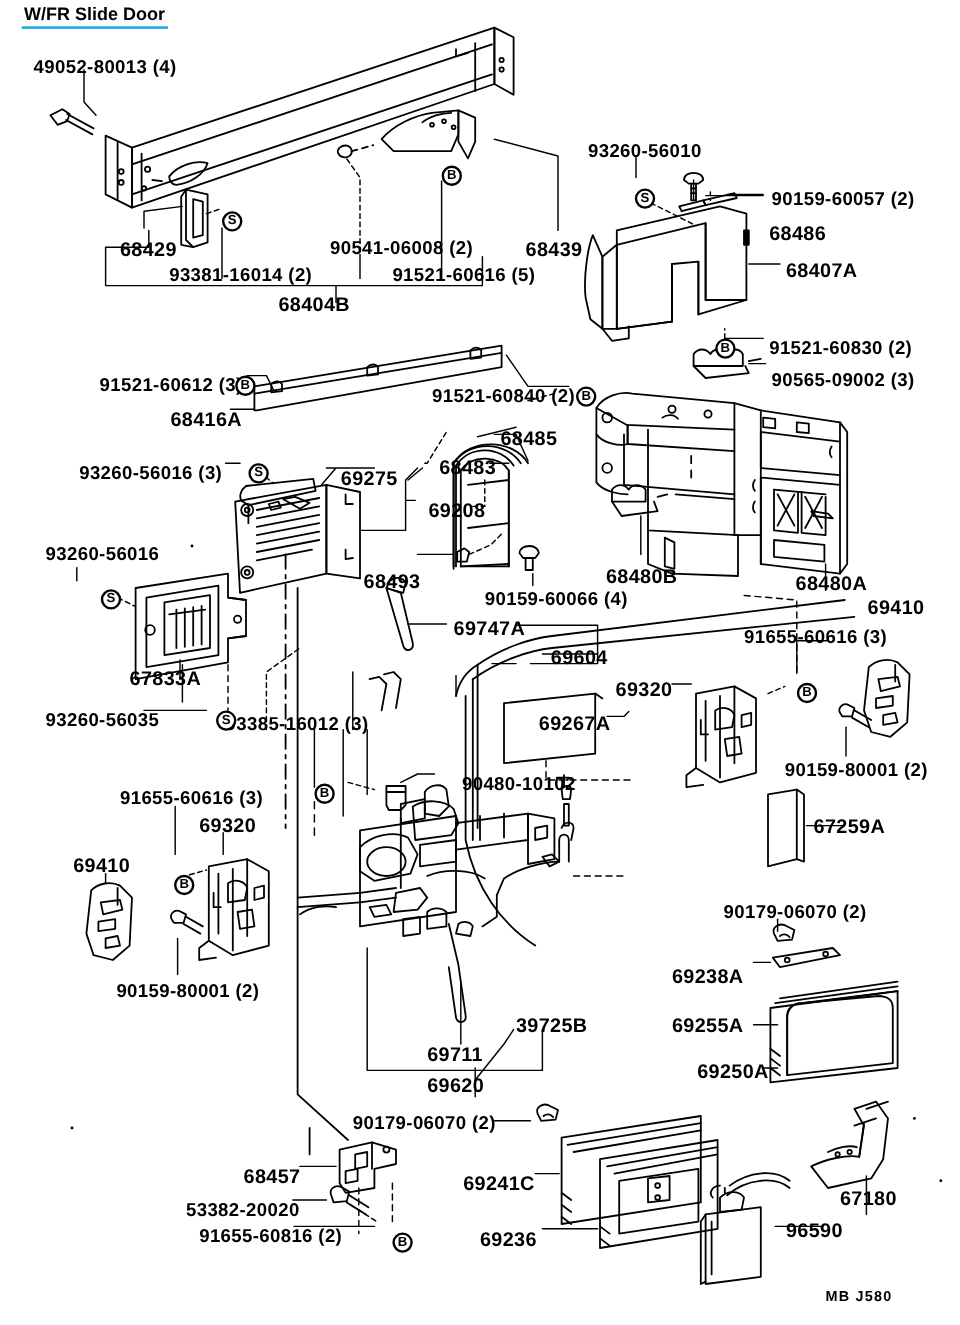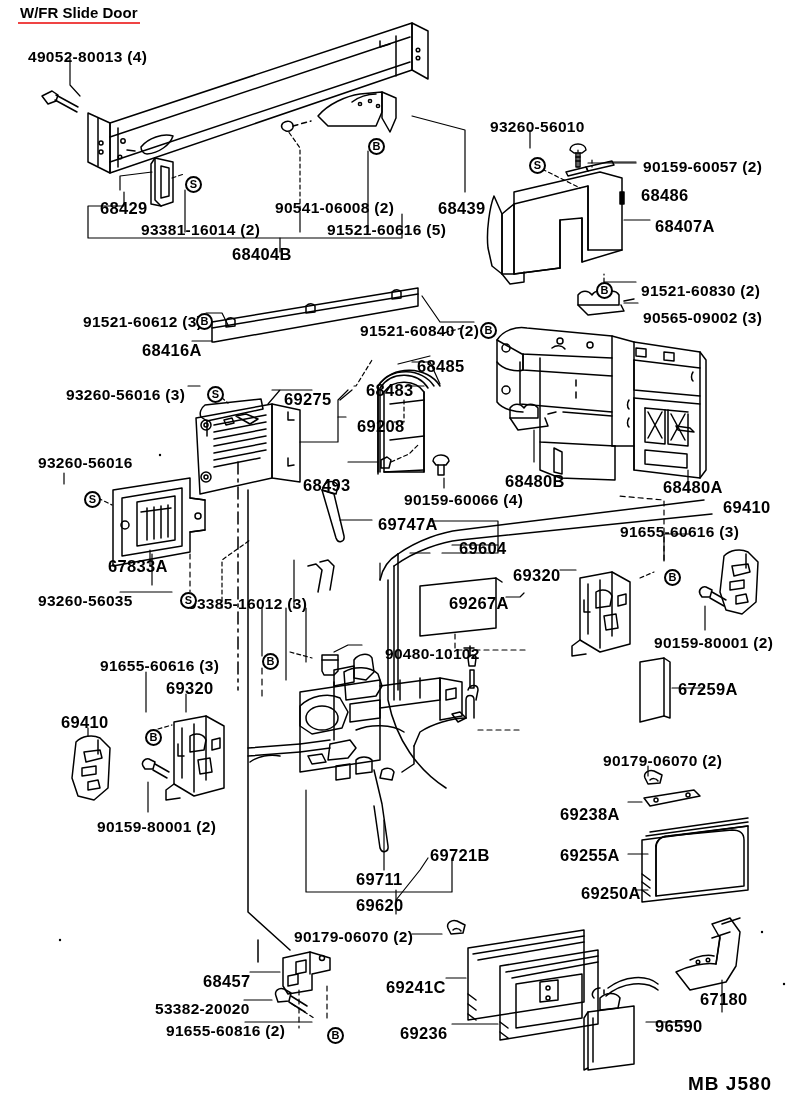--- a/index.html
+++ b/index.html
@@ -32,27 +32,27 @@
   }
   .lbl.pn   { font-size: 15.5px; }
   .lbl.pnl  { font-size: 16.5px; }
   .title {
     position: absolute;
     left: 18px;
     top: 4px;
     font-size: 15px;
     font-weight: bold;
     color: #000;
-    border-bottom: 2px solid #ef4444;
+    border-bottom: 2px solid #0ea5e9;
     padding: 0 2px 1px 2px;
     line-height: 17px;
   }
   .footer {
     position: absolute;
-    font-size: 19px;
+    font-size: 12px;
     font-weight: bold;
     letter-spacing: 1px;
   }
   .cirbadge {
     position: absolute;
     width: 17px;
     height: 17px;
     border: 2px solid #000;
     border-radius: 50%;
     box-sizing: border-box;
@@ -606,21 +606,21 @@
       <div class="lbl pn" style="left: 385px; top: 645px;">90480-10102</div>
       <div class="lbl pnl" style="left: 678px; top: 680px;">67259A</div>
       <div class="lbl pn" style="left: 100px; top: 657px;">91655-60616 (3)</div>
       <div class="lbl pnl" style="left: 166px; top: 679px;">69320</div>
       <div class="lbl pnl" style="left: 61px; top: 713px;">69410</div>
       <div class="lbl pn" style="left: 97px; top: 818px;">90159-80001 (2)</div>
       <div class="lbl pn" style="left: 603px; top: 752px;">90179-06070 (2)</div>
       <div class="lbl pnl" style="left: 560px; top: 805px;">69238A</div>
       <div class="lbl pnl" style="left: 560px; top: 846px;">69255A</div>
       <div class="lbl pnl" style="left: 581px; top: 884px;">69250A</div>
-      <div class="lbl pnl" style="left: 430px; top: 846px;">69721B</div>
+      <div class="lbl pnl" style="left: 430px; top: 846px;">39725B</div>
       <div class="lbl pnl" style="left: 356px; top: 870px;">69711</div>
       <div class="lbl pnl" style="left: 356px; top: 896px;">69620</div>
       <div class="lbl pn" style="left: 294px; top: 928px;">90179-06070 (2)</div>
       <div class="lbl pnl" style="left: 203px; top: 972px;">68457</div>
       <div class="lbl pn" style="left: 155px; top: 1000px;">53382-20020</div>
       <div class="lbl pn" style="left: 166px; top: 1022px;">91655-60816 (2)</div>
       <div class="lbl pnl" style="left: 386px; top: 978px;">69241C</div>
       <div class="lbl pnl" style="left: 400px; top: 1024px;">69236</div>
       <div class="lbl pnl" style="left: 700px; top: 990px;">67180</div>
       <div class="lbl pnl" style="left: 655px; top: 1017px;">96590</div>

